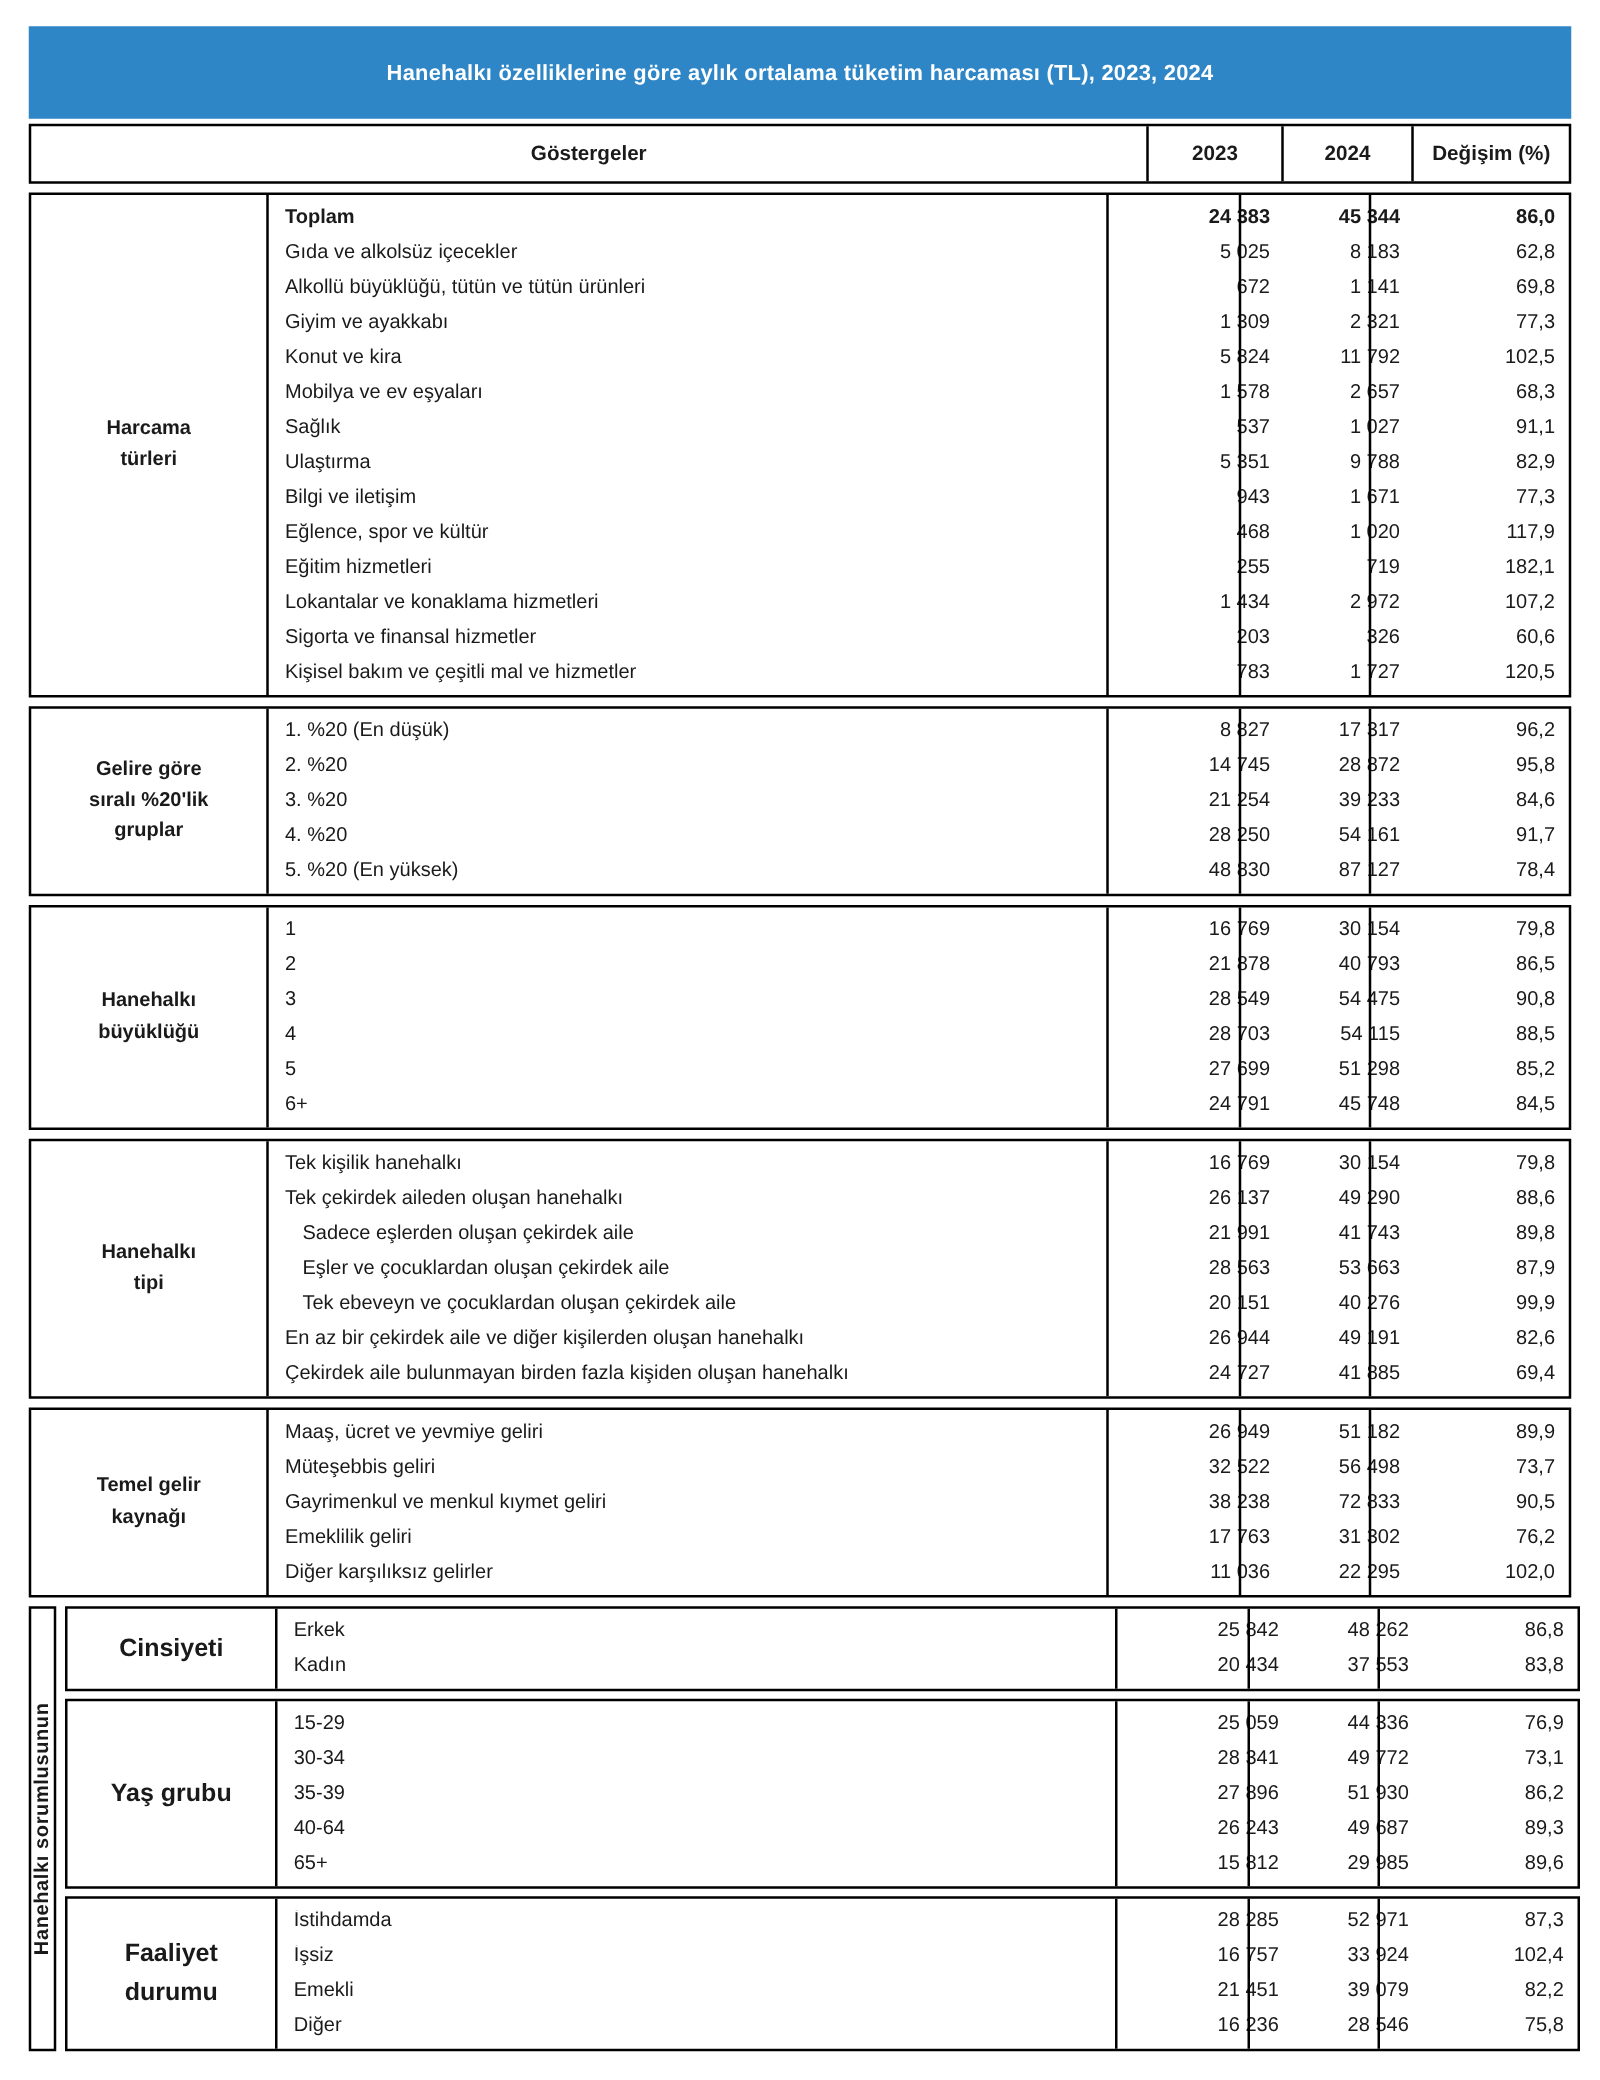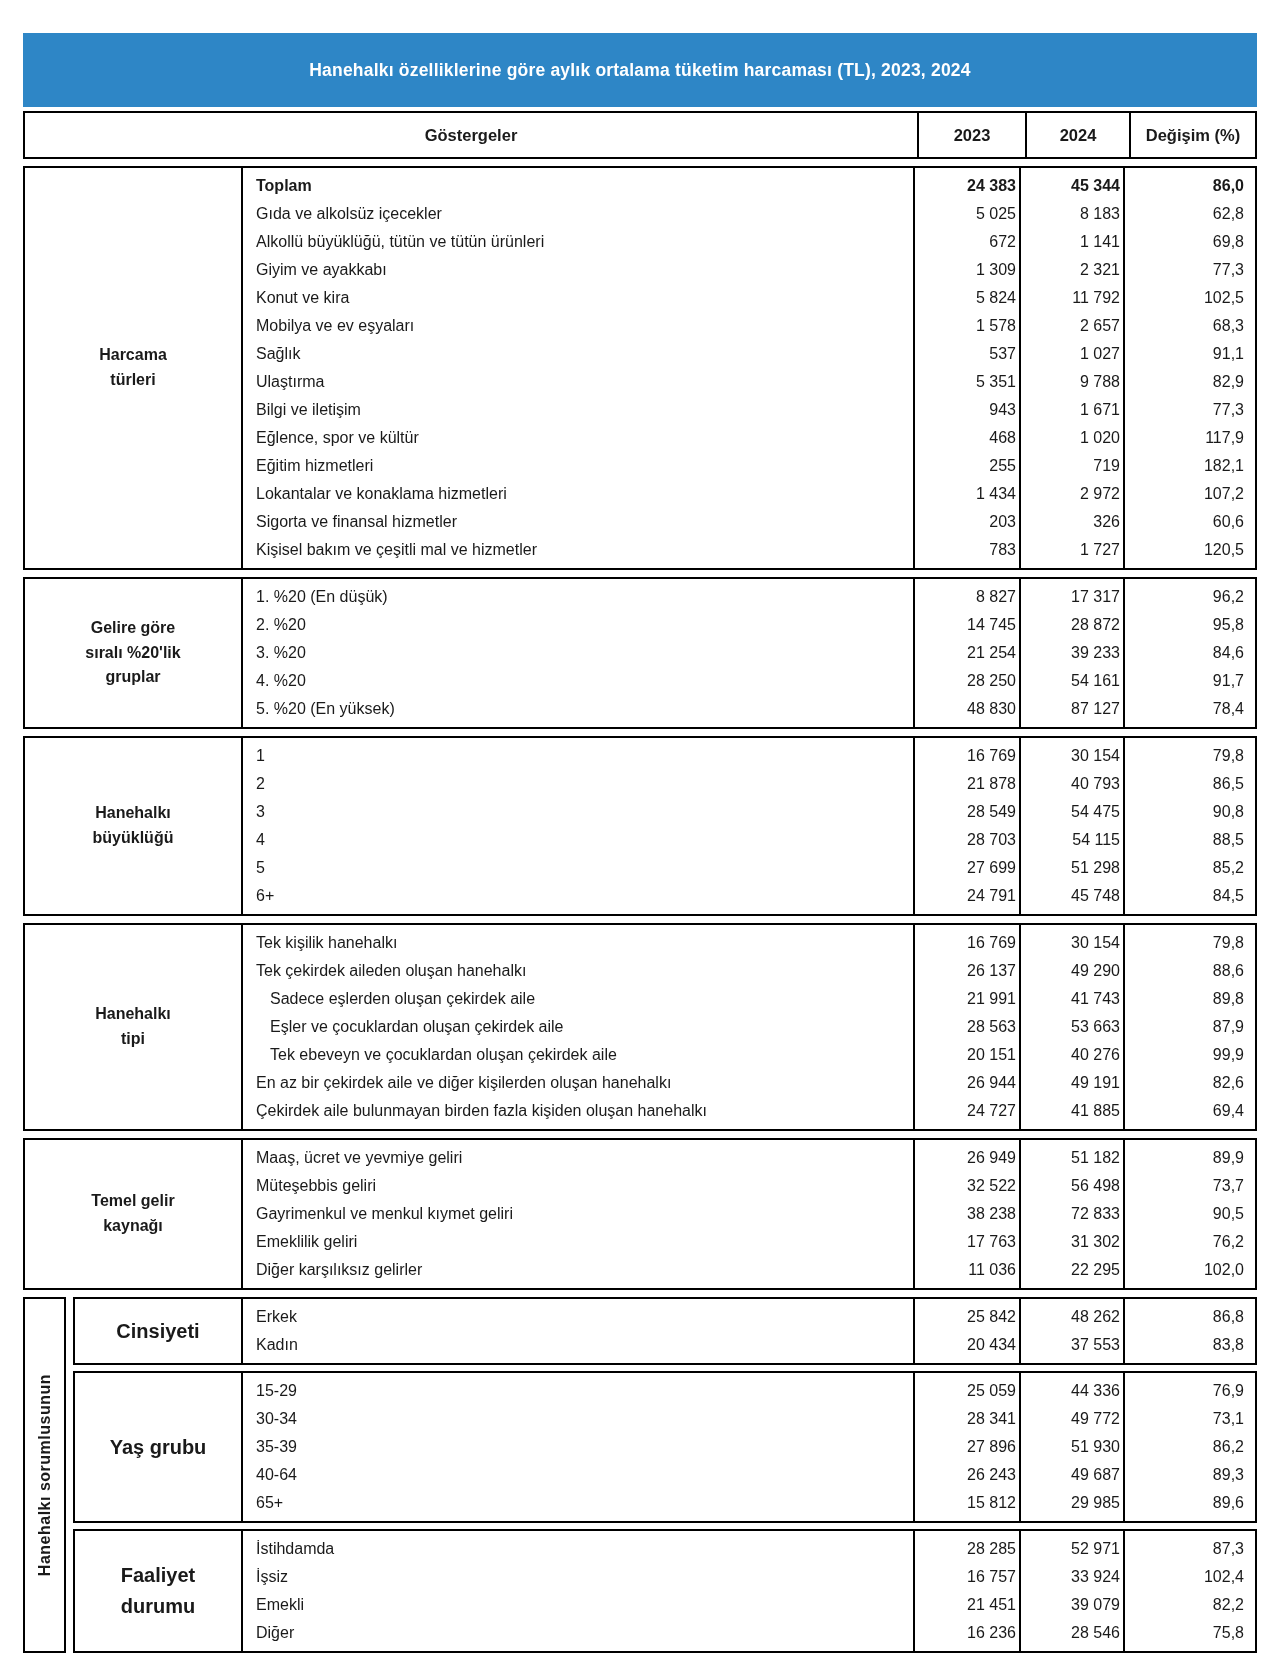--- a/index.html
+++ b/index.html
@@ -3,21 +3,21 @@
 <meta charset="utf-8">
 <style>
   * { box-sizing: border-box; margin: 0; padding: 0; }
   html, body { background: #ffffff; }
   body {
     width: 1280px; height: 1664px;
     font-family: "Liberation Sans", "DejaVu Sans", sans-serif;
     color: #1a1a1a;
     overflow: hidden;
   }
-  .page { padding: 33px 23px 0 23px; width: 1280px; }
+  .page { padding: 21px 23px 0 23px; width: 1280px; }
 
   .titlebar {
     height: 74px; background: #2e86c6; color: #ffffff;
     display: flex; align-items: center; justify-content: center;
     font-size: 17.5px; font-weight: bold; margin-bottom: 4px;
     letter-spacing: 0.2px;
   }
 
   .box { border: 2px solid #000; background: #fff; }
 
@@ -48,21 +48,21 @@
   .vl-3 { left: 880px; }
 
   .trow { display: flex; height: 28px; align-items: center; font-size: 16px; }
   .trow.bold { font-weight: bold; }
   .c-item {
     width: 672px; padding-left: 13px; padding-right: 6px;
     overflow: hidden; white-space: nowrap;
   }
   .c-item.indent { padding-left: 27px; }
   .c-num { text-align: right; padding-right: 9px; }
-  .c-2023 { width: 110px; }
+  .c-2023 { width: 110px; margin-left: 28px; }
   .c-2024 { width: 104px; }
   .c-chg  { width: 126px; padding-right: 11px; }
 
   .bottom-group { display: flex; align-items: stretch; }
   .vstrip {
     width: 47px; margin-right: 7px;
     display: flex; align-items: center; justify-content: center;
   }
   .vtext {
     writing-mode: vertical-rl; transform: rotate(180deg);

